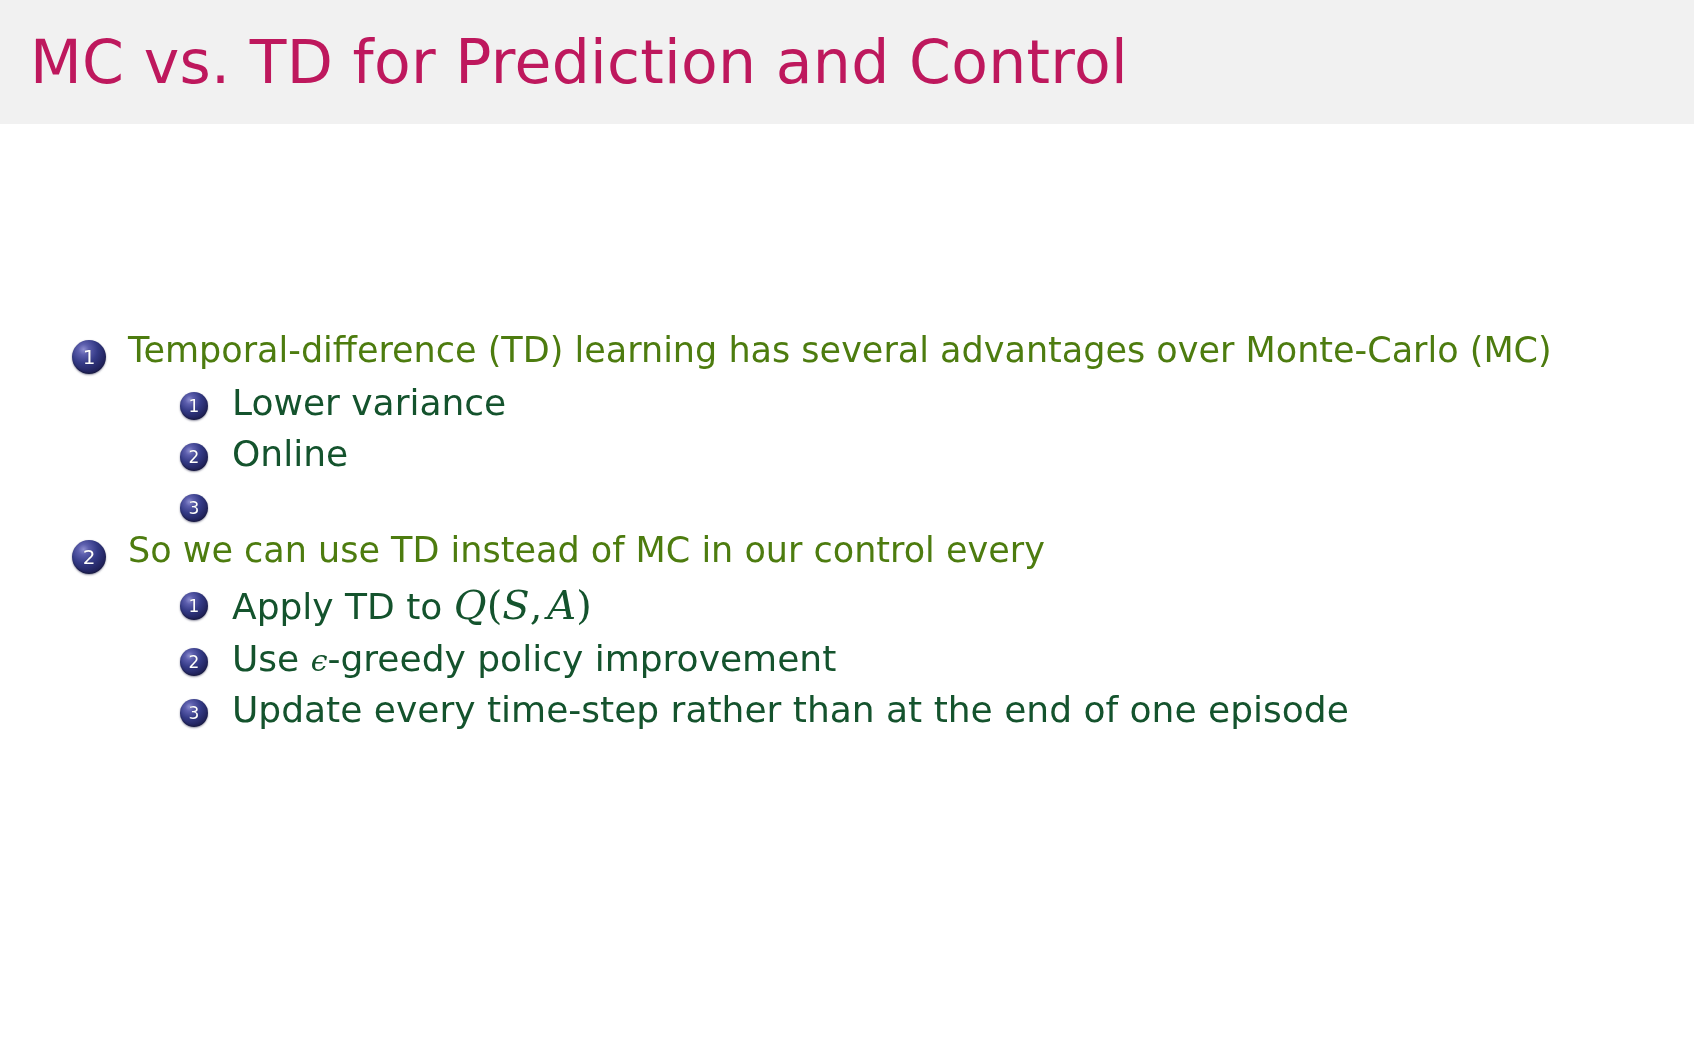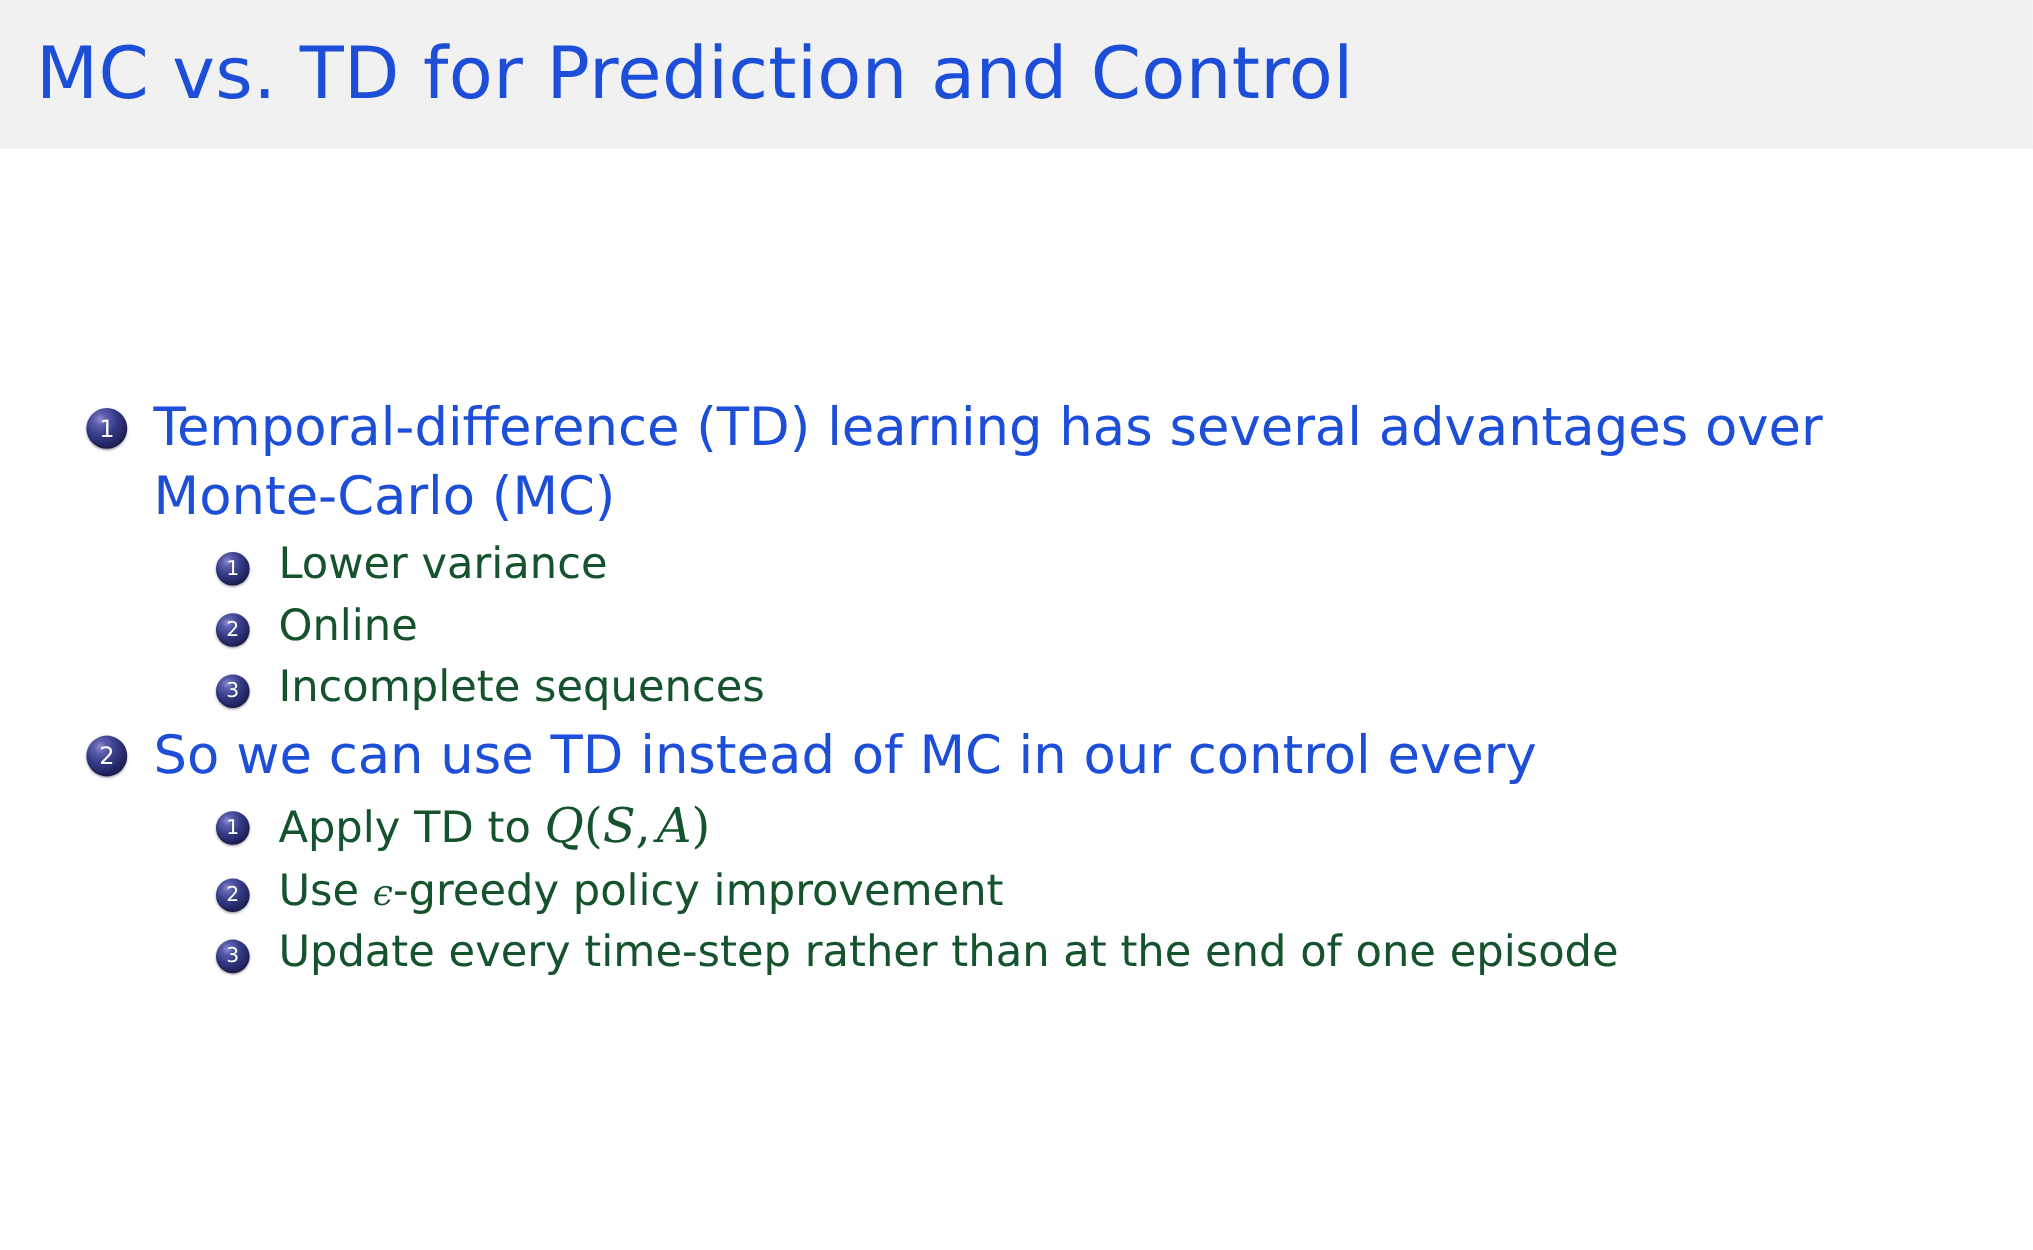--- a/index.html
+++ b/index.html
@@ -30,21 +30,21 @@
     height: 124px;
     background: #f1f1f1;
     display: flex;
     align-items: center;
   }
   .title-text {
     padding-left: 30px;
     font-size: 60px;
     line-height: 1.0;
     font-weight: 400;
-    color: #1d4ed8;
+    color: #be185d;
     letter-spacing: 0.3px;
     font-family: "DejaVu Sans", sans-serif;
     white-space: nowrap;
   }
 
   
   .body {
     position: absolute;
     left: 0;
     top: 124px;
@@ -61,23 +61,23 @@
 
   
   .l1-item {
     position: relative;
     display: flex;
     align-items: flex-start;
     padding-left: 72px;
     margin-bottom: 4px;
   }
   .l1-text {
-    font-size: 44px;
+    font-size: 35px;
     line-height: 1.30;
-    color: #1d4ed8;
+    color: #4d7c0f;
     max-width: 1500px;
     margin-left: 22px;
     margin-top: -4px;
   }
 
   
   .l2-list {
     padding-left: 180px;
     margin-top: 10px;
     margin-bottom: 8px;
@@ -176,21 +176,20 @@
         <div class="l2-item">
           <span class="ball ball-2">1</span>
           <span class="l2-text">Lower variance</span>
         </div>
         <div class="l2-item">
           <span class="ball ball-2">2</span>
           <span class="l2-text">Online</span>
         </div>
         <div class="l2-item">
           <span class="ball ball-2">3</span>
-          <span class="l2-text">Incomplete sequences</span>
         </div>
       </div>
 
       <div class="l1-item">
         <span class="ball ball-1">2</span>
         <span class="l1-text">So we can use TD instead of MC in our control every</span>
       </div>
 
       <div class="l2-list">
 

